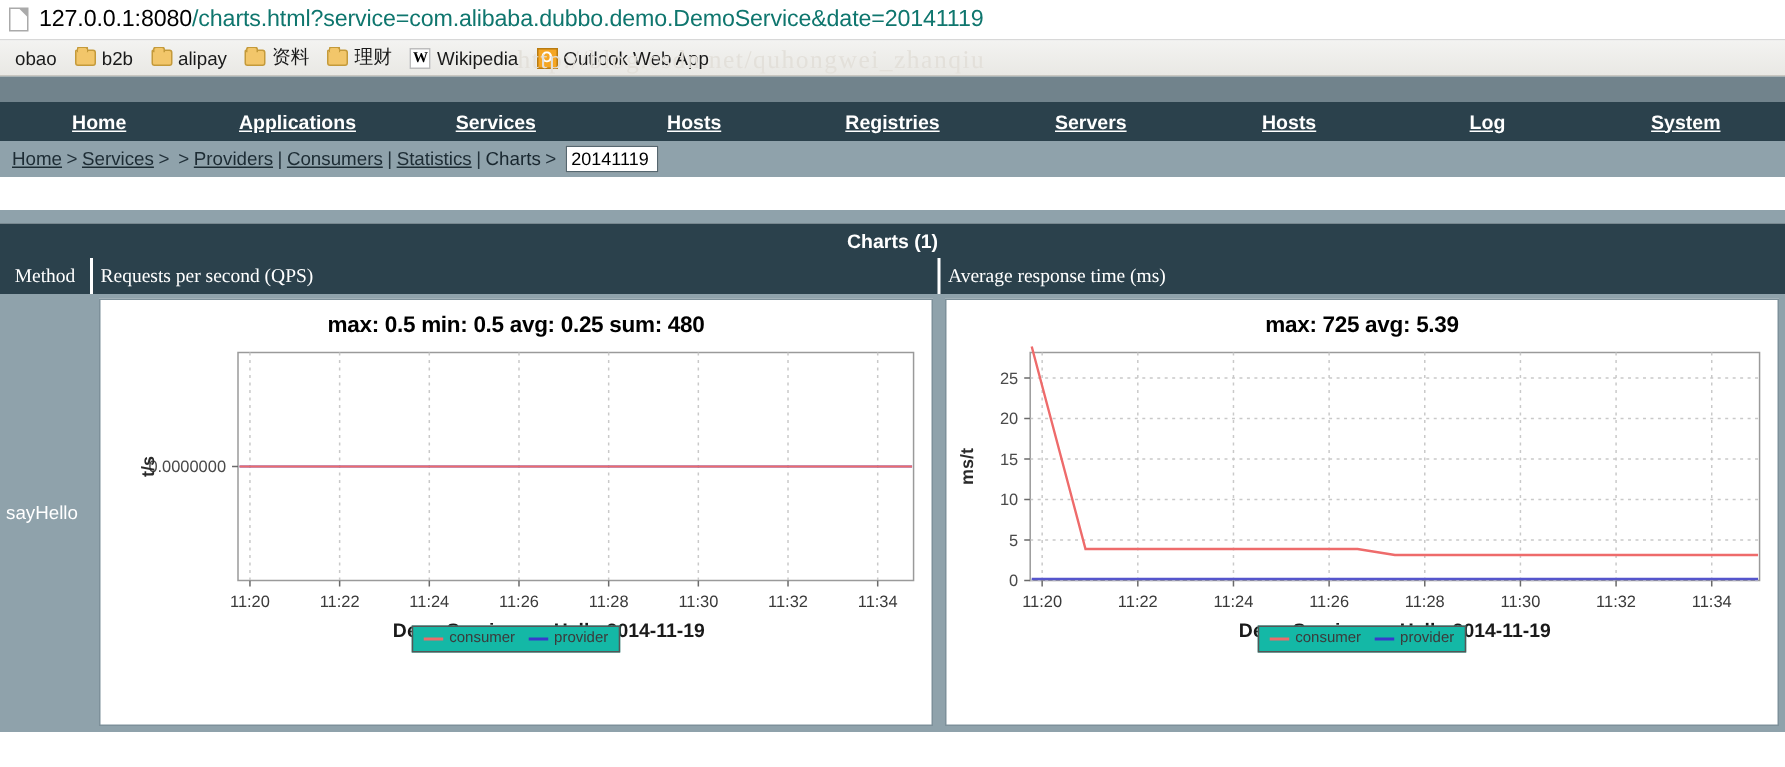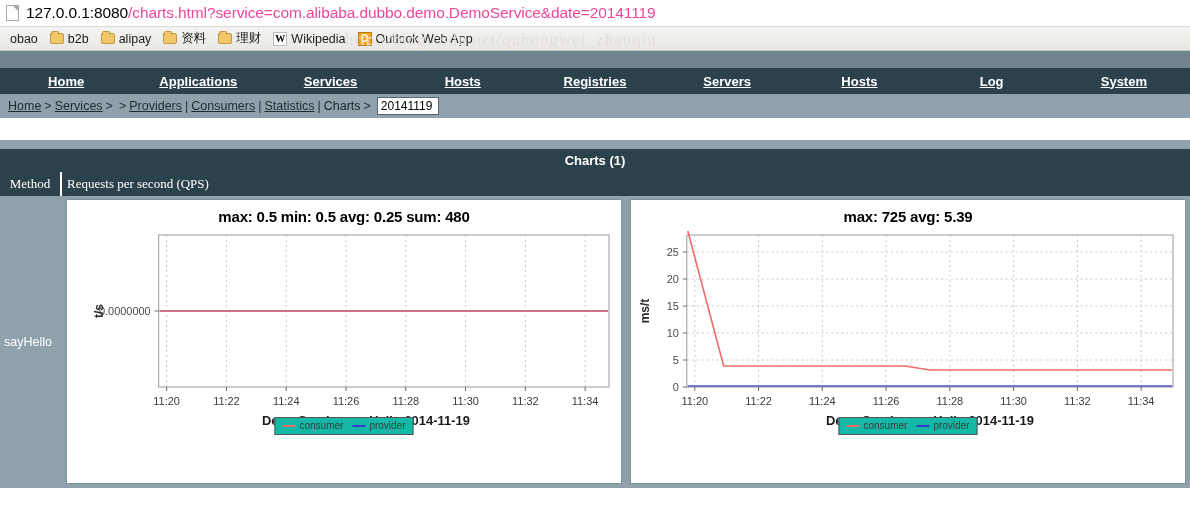--- a/index.html
+++ b/index.html
@@ -36,21 +36,21 @@
     border-style: solid;
     border-color: transparent #aaa transparent transparent;
   }
   .url-text {
     font-size: 15.5px;
     color: #000;
     white-space: nowrap;
     letter-spacing: -0.1px;
   }
   .url-host { color: #000; }
-  .url-rest { color: #ec4899; }
+  .url-rest { color: #0f766e; }
 
   #bookmarks-bar {
     height: 24px;
     background: linear-gradient(to bottom, #f3f3f1 0%, #e9e8e4 100%);
     border-bottom: 1px solid #c8c6c0;
     display: flex;
     align-items: center;
     padding-left: 0px;
     overflow: hidden;
   }
@@ -347,20 +347,21 @@
   </div>
 
   <div id="nav-gap"></div>
   <div id="section-spacer"></div>
 
   <div id="charts-title-bar">Charts (1)</div>
 
   <div id="table-head">
     <div class="th-method">Method</div>
     <div class="th-chart">Requests per second (QPS)</div>
+    <div class="th-chart">Average response time (ms)</div>
   </div>
 
   <div id="table-row">
 
     <div class="td-method">sayHello</div>
 
     <div class="td-chart">
       <div class="chart-box">
         <div class="chart-stat">max: 0.5 min: 0.5 avg: 0.25 sum: 480</div>
         <div class="chart-canvas-wrap">

